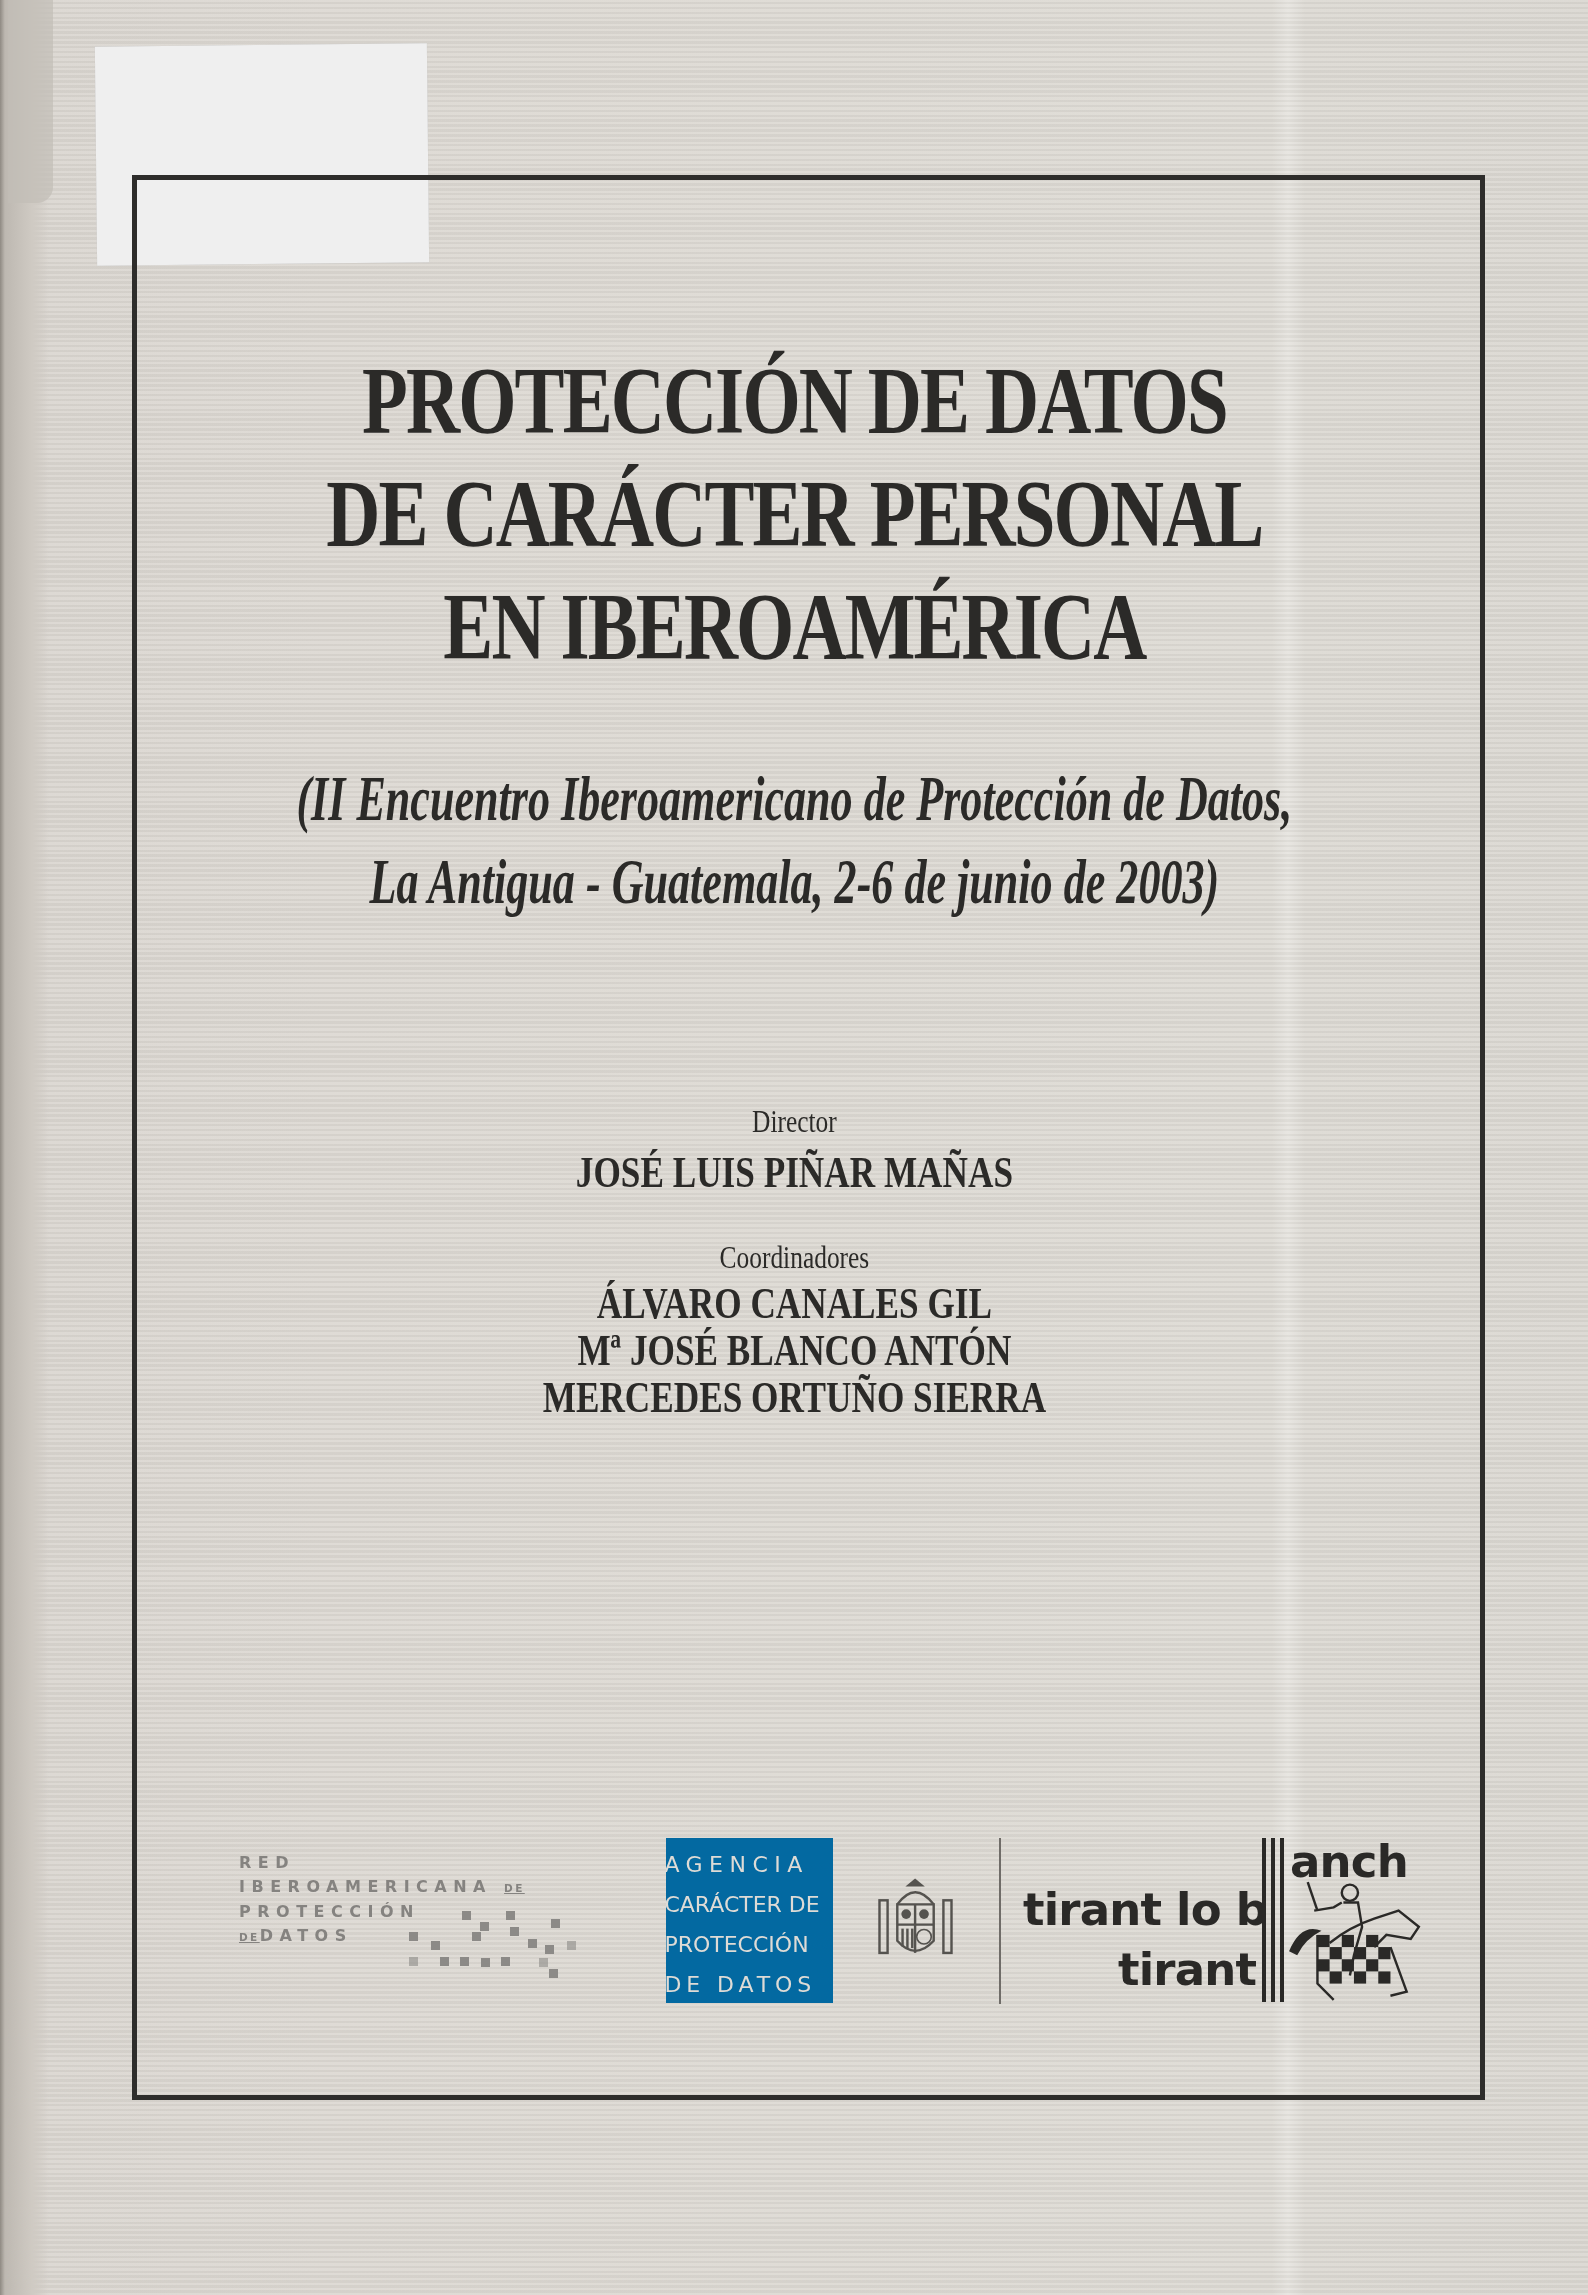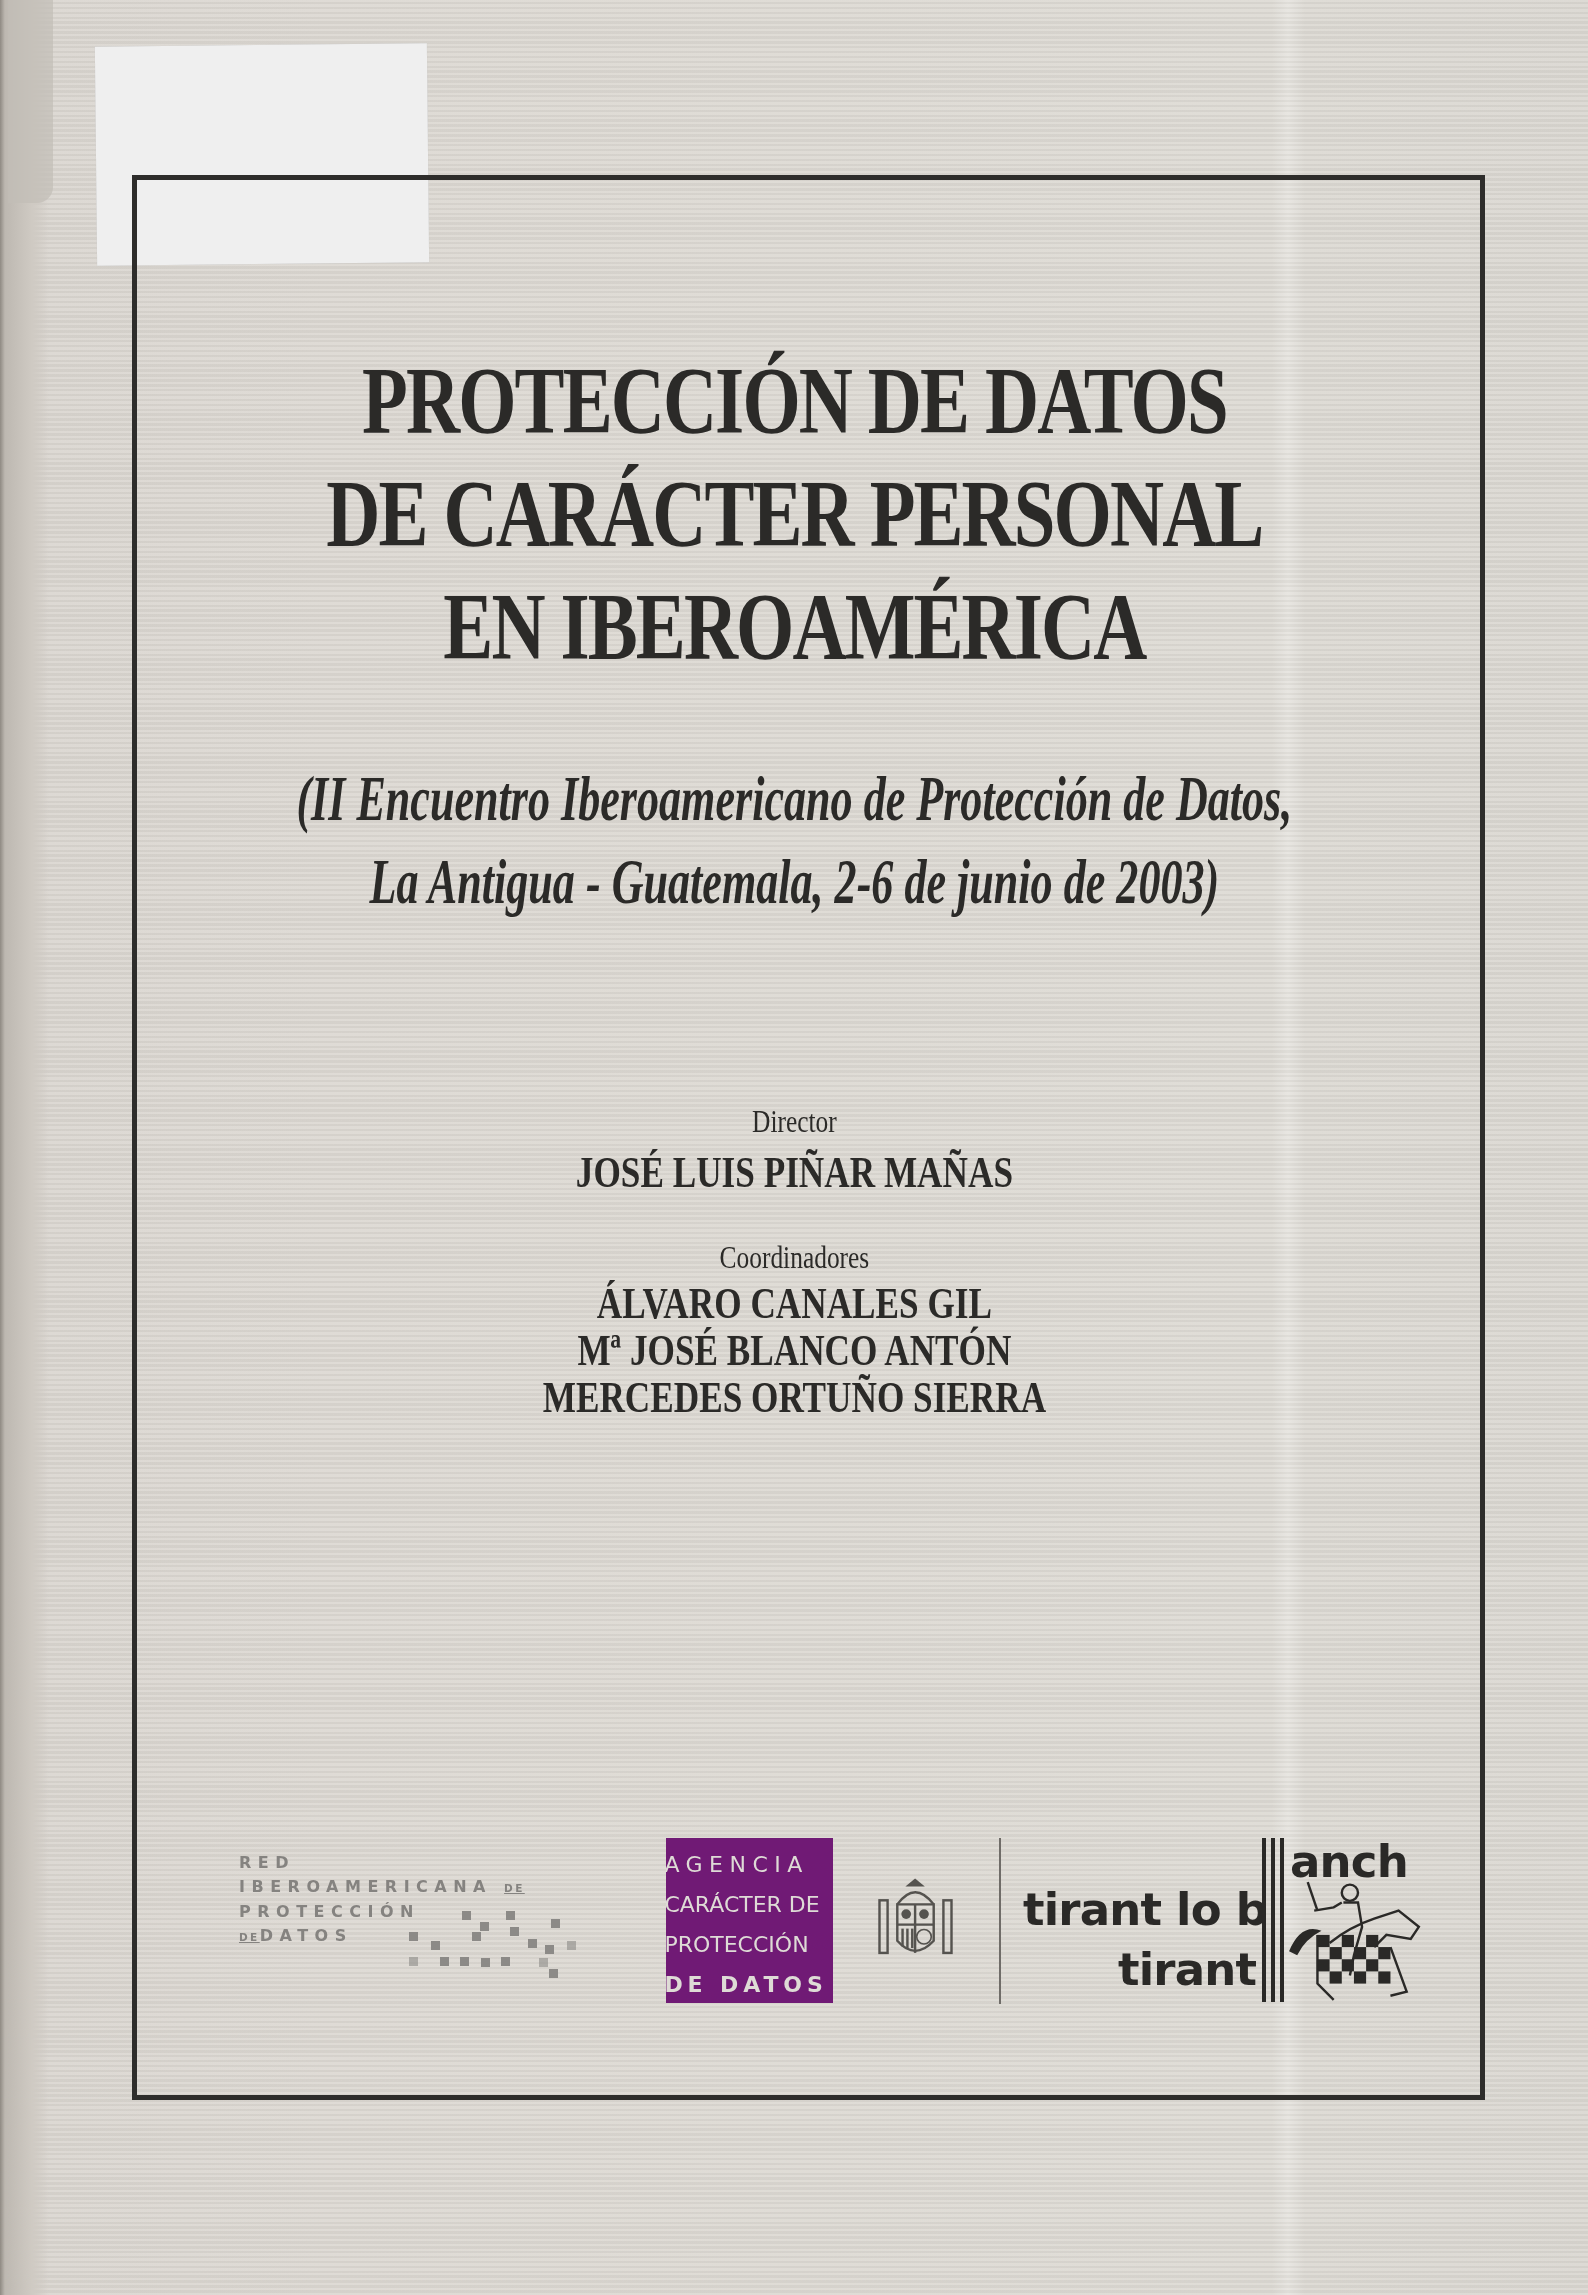--- a/index.html
+++ b/index.html
@@ -14,24 +14,24 @@
   .frame{position:absolute;left:132px;top:175px;width:1343px;height:1915px;border:5.7px solid #2e2d2b;box-sizing:content-box;}
   .title{position:absolute;left:0;width:1589px;text-align:center;top:344px;font-weight:bold;font-size:96px;line-height:113px;letter-spacing:-2.4px;transform:scaleX(0.78);transform-origin:794px 0;}
   .title div{white-space:nowrap;}
   .subtitle{position:absolute;left:0;width:1589px;text-align:center;top:758px;font-style:italic;font-weight:bold;font-size:63px;line-height:83px;transform:scaleX(0.70);transform-origin:794px 0;}
   .subtitle div{white-space:nowrap;}
   .role{position:absolute;left:0;width:1589px;text-align:center;font-size:31px;transform:scaleX(0.82);transform-origin:794px 0;}
   .name{position:absolute;left:0;width:1589px;text-align:center;font-weight:bold;font-size:44px;line-height:47px;transform:scaleX(0.80);transform-origin:794px 0;}
   .red-text{position:absolute;left:239px;top:1851px;font-family:"DejaVu Sans",sans-serif;font-weight:bold;color:#858380;font-size:16px;letter-spacing:6.5px;line-height:23.5px;}
   .red-text .small{font-size:10.5px;letter-spacing:2.4px;text-decoration:underline;}
   .pix{position:absolute;width:9px;height:9px;background:#8c8a87;}
-  .aepd{position:absolute;left:666px;top:1838px;width:167px;height:165px;background:#701a75;overflow:hidden;}
+  .aepd{position:absolute;left:666px;top:1838px;width:167px;height:165px;background:#0369a1;overflow:hidden;}
   .aepd div{font-family:"DejaVu Sans",sans-serif;color:#dedbd6;font-size:22px;line-height:40px;white-space:nowrap;margin-left:-1.6px;}
   .aepd .l1{letter-spacing:6.5px;margin-top:6.5px;}
-  .aepd .l4{font-weight:bold;letter-spacing:4.9px;}
+  .aepd .l4{font-weight:normal;letter-spacing:4.9px;}
   .shield{position:absolute;left:873px;top:1872px;width:85px;height:89px;}
   .divider{position:absolute;left:999px;top:1838px;width:1.6px;height:166px;background:#6f6c68;}
   .tlb{position:absolute;font-family:"DejaVu Sans",sans-serif;font-weight:bold;color:#2a2927;font-size:45px;letter-spacing:-0.8px;white-space:nowrap;}
   .bars{position:absolute;left:1262px;top:1838px;width:23px;height:164px;}
   .bars span{position:absolute;top:0;width:4px;height:164px;background:#2a2927;}
   .knight{position:absolute;left:1285px;top:1878px;width:146px;height:126px;}
 </style>
 </head>
 <body>
 

